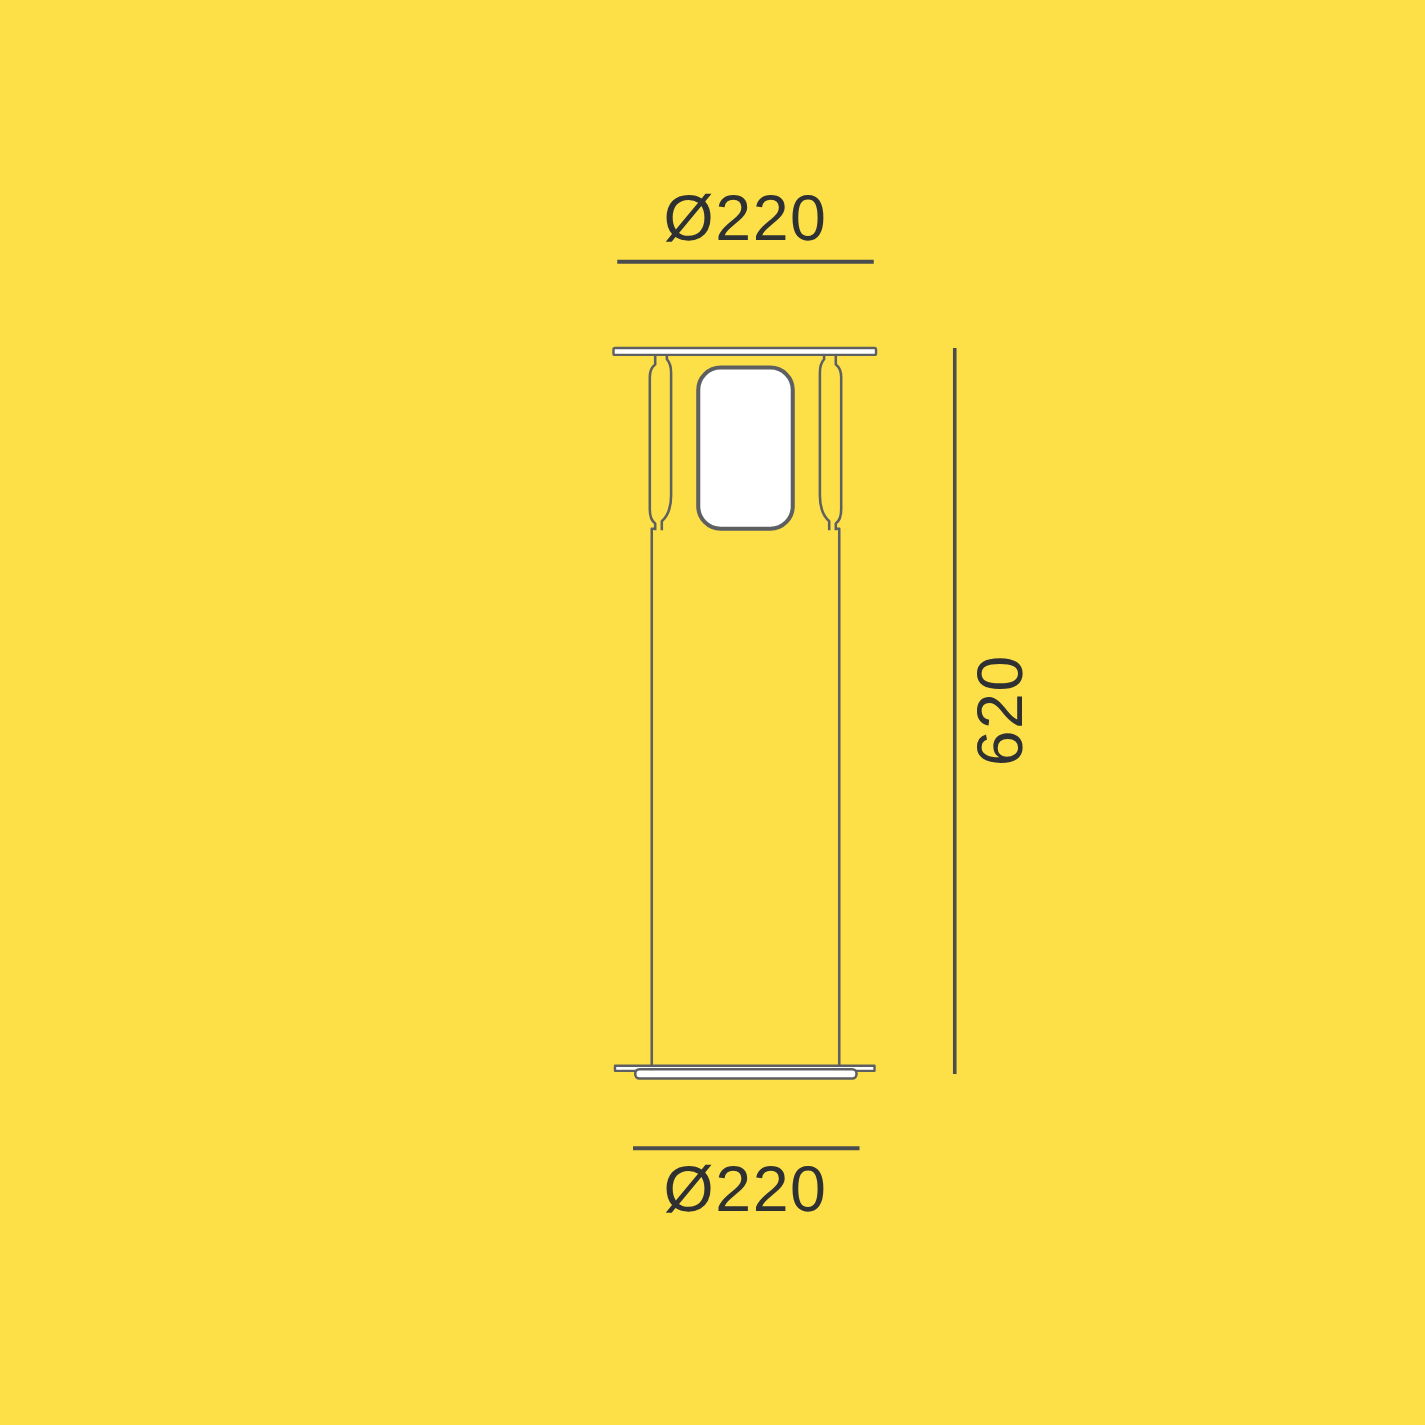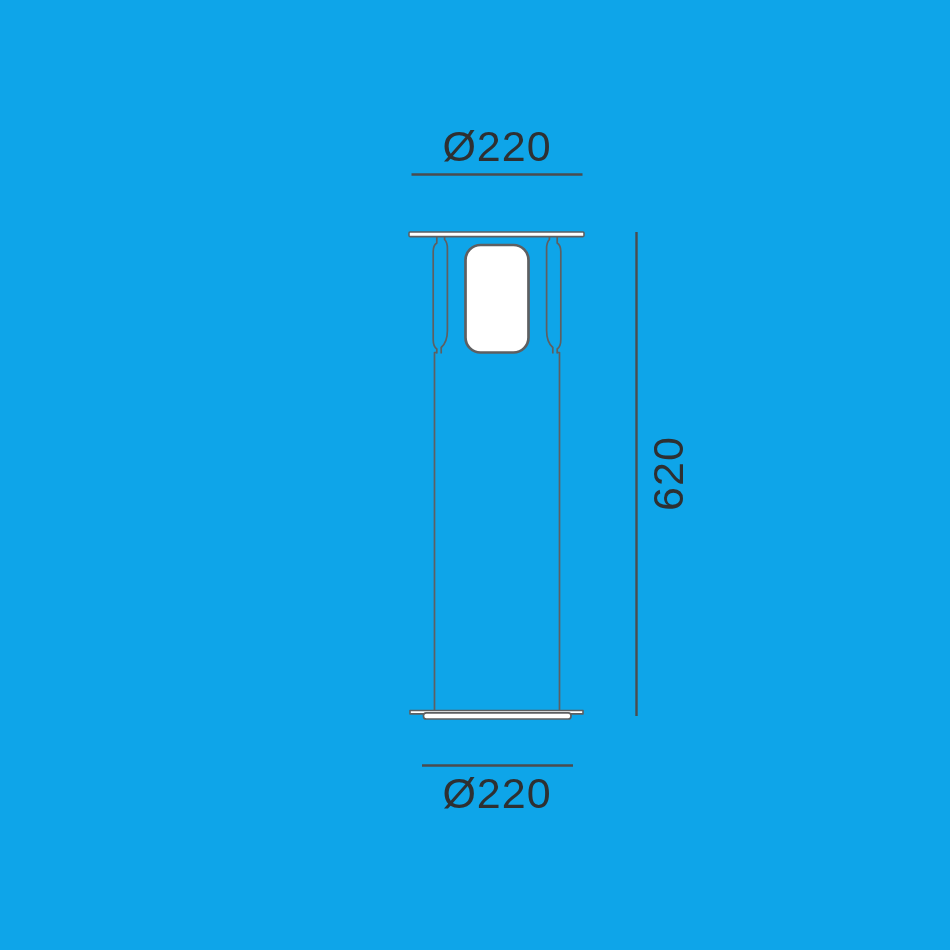--- a/index.html
+++ b/index.html
@@ -4,21 +4,21 @@
 <style>
   html, body {
     margin: 0;
     padding: 0;
     background: #ffffff;
   }
   .canvas {
     position: relative;
     width: 950px;
     height: 950px;
-    background: #0ea5e9;
+    background: #fde047;
     overflow: hidden;
     font-family: "Liberation Sans", "DejaVu Sans", sans-serif;
   }
   .drawing-svg {
     position: absolute;
     left: 0;
     top: 0;
   }
   .dim-label {
     position: absolute;

